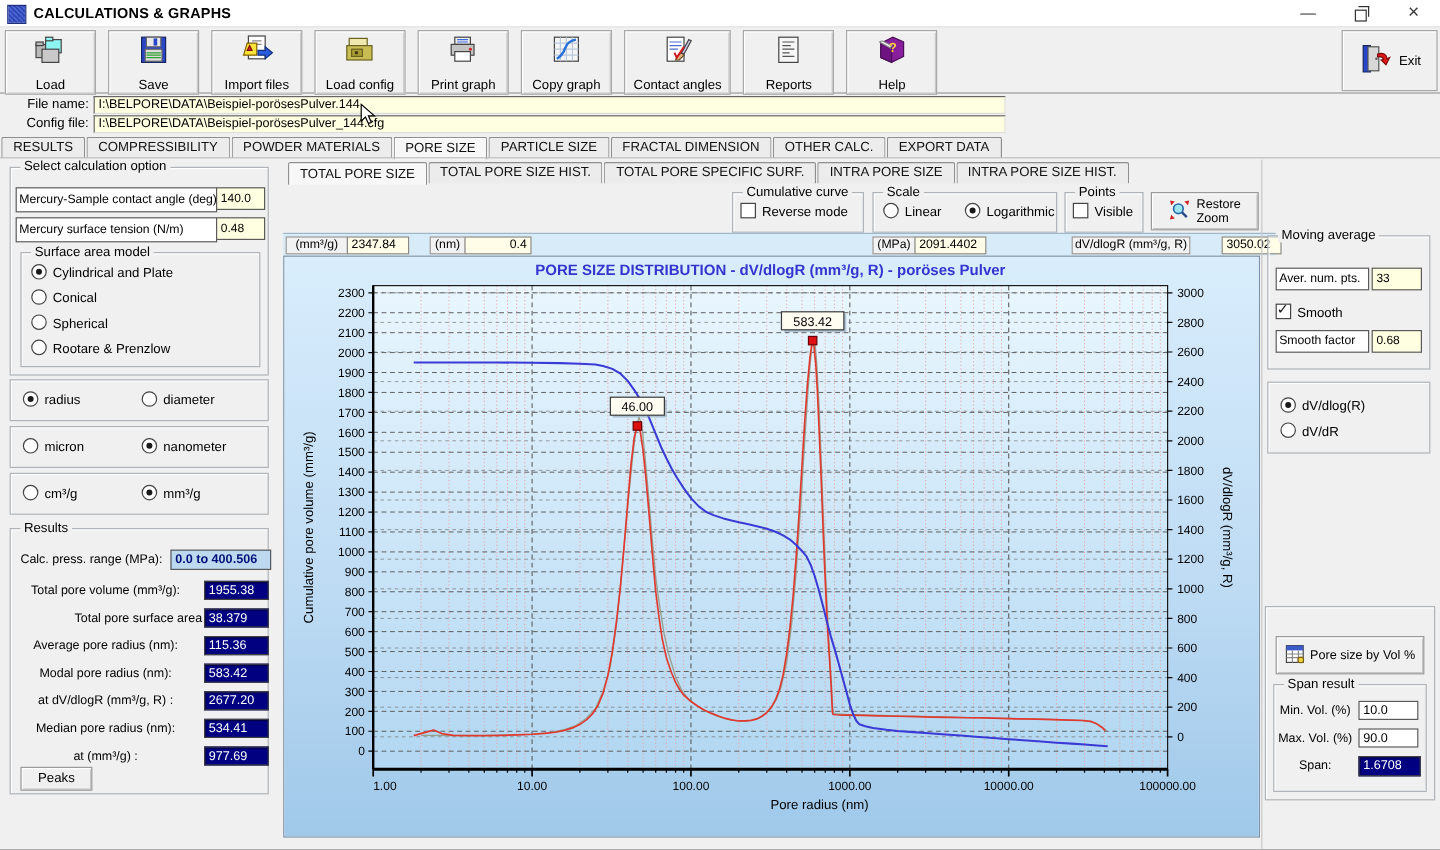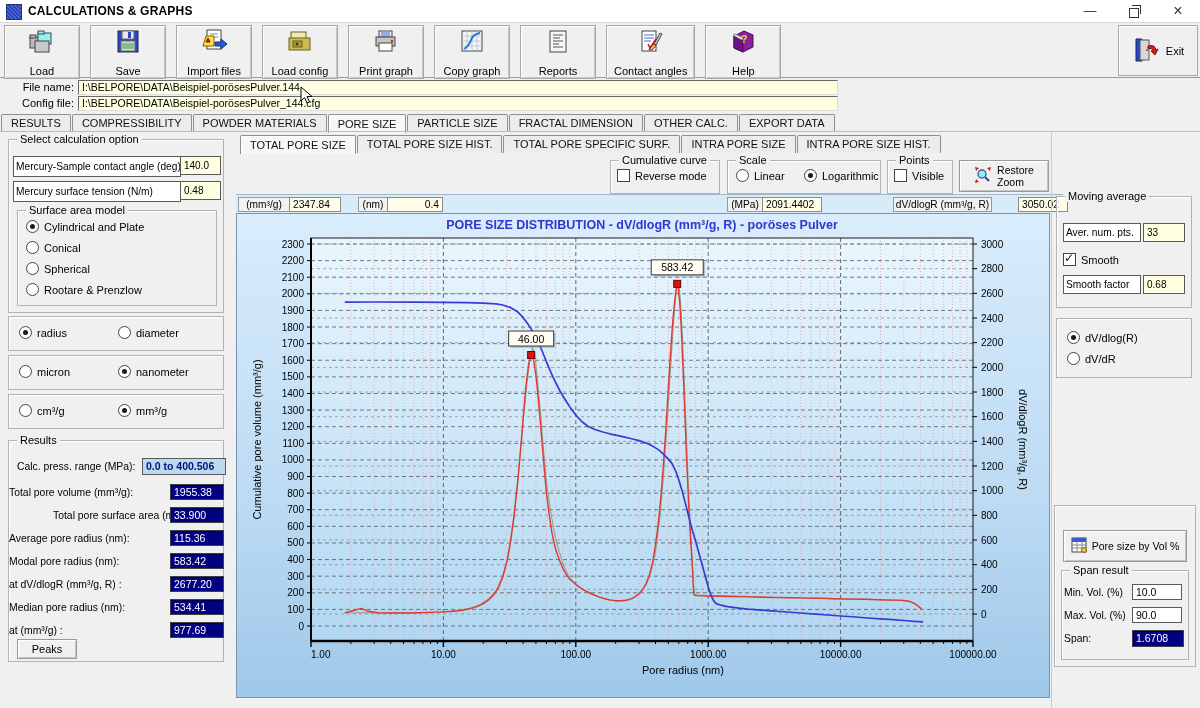--- a/index.html
+++ b/index.html
@@ -52,21 +52,21 @@
   .btn{background:#f0f0f0;border:1px solid #9a9a9a;box-shadow:inset 1px 1px 0 #fff, inset -1px -1px 0 #c4c4c4;text-align:center;}
   
   .readstrip{left:236px;top:194px;width:812px;height:18px;background:#d7ebf9;border-top:1px solid #9fb6c9;padding-left:15px;}
   .rolbl{position:absolute;top:2px;height:13px;background:#f2f2f2;border:1px solid #999;font-size:10.2px;line-height:13px;text-align:center;white-space:nowrap;}
   .roval{position:absolute;top:2px;height:13px;background:#fffce8;border:1px solid #8a8a8a;font-size:10.2px;line-height:13px;padding:0 3px;}
   
   .chartbox{left:236px;top:213px;width:812px;height:483px;border:1px solid #7a93aa;}
   .rightdiv{left:1051px;top:133px;width:1px;height:575px;background:#c9c9c9;}
   .vol-btn{display:flex;align-items:center;justify-content:center;gap:5px;font-size:10.5px;}
   .rz-label{font-size:10.5px;line-height:12px;text-align:left;}
-  .results-lbl{position:absolute;font-size:10.4px;text-align:left;white-space:nowrap;}
+  .results-lbl{position:absolute;font-size:10.4px;text-align:center;white-space:nowrap;}
   .cursor{pointer-events:none;}
 </style>
 </head>
 <body>
 
 <div id="app">
 
   <div class="abs titlebar">
     <div class="abs appicon"></div>
     <div class="abs apptitle">CALCULATIONS &amp; GRAPHS</div>
@@ -153,47 +153,47 @@
                 <line x1="20" y1="3" x2="20" y2="23"></line>
               </g>
               <path d="M7 21 Q12 18 14 12 T23 5" fill="none" stroke="#2a72d8" stroke-width="2"></path>
             </svg>
           </span>
         <span class="lbl">Copy graph</span>
       </div>
       <div class="tb-btn">
         <span>
             <svg width="30" height="28" viewBox="0 0 30 28">
-              <rect x="7" y="3" width="16" height="21" fill="#f6f6f6" stroke="#444"></rect>
-              <g stroke="#555">
-                <line x1="10" y1="7" x2="20" y2="7"></line>
-                <line x1="10" y1="10" x2="17" y2="10"></line>
-                <line x1="10" y1="13" x2="20" y2="13"></line>
-                <line x1="10" y1="16" x2="16" y2="16"></line>
-                <line x1="10" y1="19" x2="20" y2="19"></line>
-              </g>
-            </svg>
-          </span>
-        <span class="lbl">Reports</span>
-      </div>
-      <div class="tb-btn">
-        <span>
-            <svg width="30" height="28" viewBox="0 0 30 28">
               <rect x="6" y="3" width="14" height="20" fill="#fff" stroke="#444"></rect>
               <g stroke="#4a6ad0">
                 <line x1="8" y1="7" x2="18" y2="7"></line>
                 <line x1="8" y1="10" x2="18" y2="10"></line>
                 <line x1="8" y1="13" x2="15" y2="13"></line>
               </g>
               <path d="M14 19 l4 -3 2 2 -4 4 -3 0 z" fill="#e0b484" stroke="#6a4a20"></path>
               <path d="M18 16 l6 -11 2 1 -6 11 z" fill="#c8c8e8" stroke="#444"></path>
               <path d="M12 16 l2 4 6 -9" fill="none" stroke="#d01818" stroke-width="1.6"></path>
             </svg>
           </span>
         <span class="lbl">Contact angles</span>
+      </div>
+      <div class="tb-btn">
+        <span>
+            <svg width="30" height="28" viewBox="0 0 30 28">
+              <rect x="7" y="3" width="16" height="21" fill="#f6f6f6" stroke="#444"></rect>
+              <g stroke="#555">
+                <line x1="10" y1="7" x2="20" y2="7"></line>
+                <line x1="10" y1="10" x2="17" y2="10"></line>
+                <line x1="10" y1="13" x2="20" y2="13"></line>
+                <line x1="10" y1="16" x2="16" y2="16"></line>
+                <line x1="10" y1="19" x2="20" y2="19"></line>
+              </g>
+            </svg>
+          </span>
+        <span class="lbl">Reports</span>
       </div>
       <div class="tb-btn">
         <span>
             <svg width="30" height="28" viewBox="0 0 30 28">
               <path d="M6 8 L16 3 L25 7 L25 19 L15 24 L6 20 Z" fill="#8a1f9e" stroke="#4a0f56"></path>
               <path d="M6 8 L6 20 L15 24 L15 12 Z" fill="#6f1382" stroke="#4a0f56"></path>
               <path d="M5 7 l2 -1 8 4 -1 2 z" fill="#fff" stroke="#888"></path>
               <text x="16" y="15" font-size="11" font-weight="bold" fill="#ffd23a" text-anchor="middle">?</text>
             </svg>
           </span>
@@ -263,21 +263,21 @@
     <div class="abs" style="left:109px;top:9px;"><span class="radio on"></span><span class="rlabel">mm³/g</span></div>
   </div>
 
   <div class="abs gb" style="left:8px;top:440px;width:214px;height:220px;">
     <span class="lg">Results</span>
     <span class="results-lbl" style="left:8px;top:20px;width:124px;text-align:left;">Calc. press. range (MPa):</span>
     <div class="abs bfield" style="left:133px;top:17px;width:76px;height:15px;">0.0 to 400.506</div>
     <span class="results-lbl" style="left:0;top:46px;width:158px;">Total pore volume (mm³/g):</span>
     <div class="abs nfield" style="left:161px;top:43px;width:46px;height:14px;">1955.38</div>
     <span class="results-lbl" style="left:0;top:69px;width:158px;padding-left:44px;">Total pore surface area (m²/g):</span>
-    <div class="abs nfield" style="left:161px;top:66px;width:46px;height:14px;">33.900</div>
+    <div class="abs nfield" style="left:161px;top:66px;width:46px;height:14px;">38.379</div>
     <span class="results-lbl" style="left:0;top:92px;width:158px;">Average pore radius (nm):</span>
     <div class="abs nfield" style="left:161px;top:89px;width:46px;height:14px;">115.36</div>
     <span class="results-lbl" style="left:0;top:115px;width:158px;">Modal pore radius (nm):</span>
     <div class="abs nfield" style="left:161px;top:112px;width:46px;height:14px;">583.42</div>
     <span class="results-lbl" style="left:0;top:138px;width:158px;">at dV/dlogR (mm³/g, R) :</span>
     <div class="abs nfield" style="left:161px;top:135px;width:46px;height:14px;">2677.20</div>
     <span class="results-lbl" style="left:0;top:161px;width:158px;">Median pore radius (nm):</span>
     <div class="abs nfield" style="left:161px;top:158px;width:46px;height:14px;">534.41</div>
     <span class="results-lbl" style="left:0;top:184px;width:158px;">at (mm³/g) :</span>
     <div class="abs nfield" style="left:161px;top:181px;width:46px;height:14px;">977.69</div>

